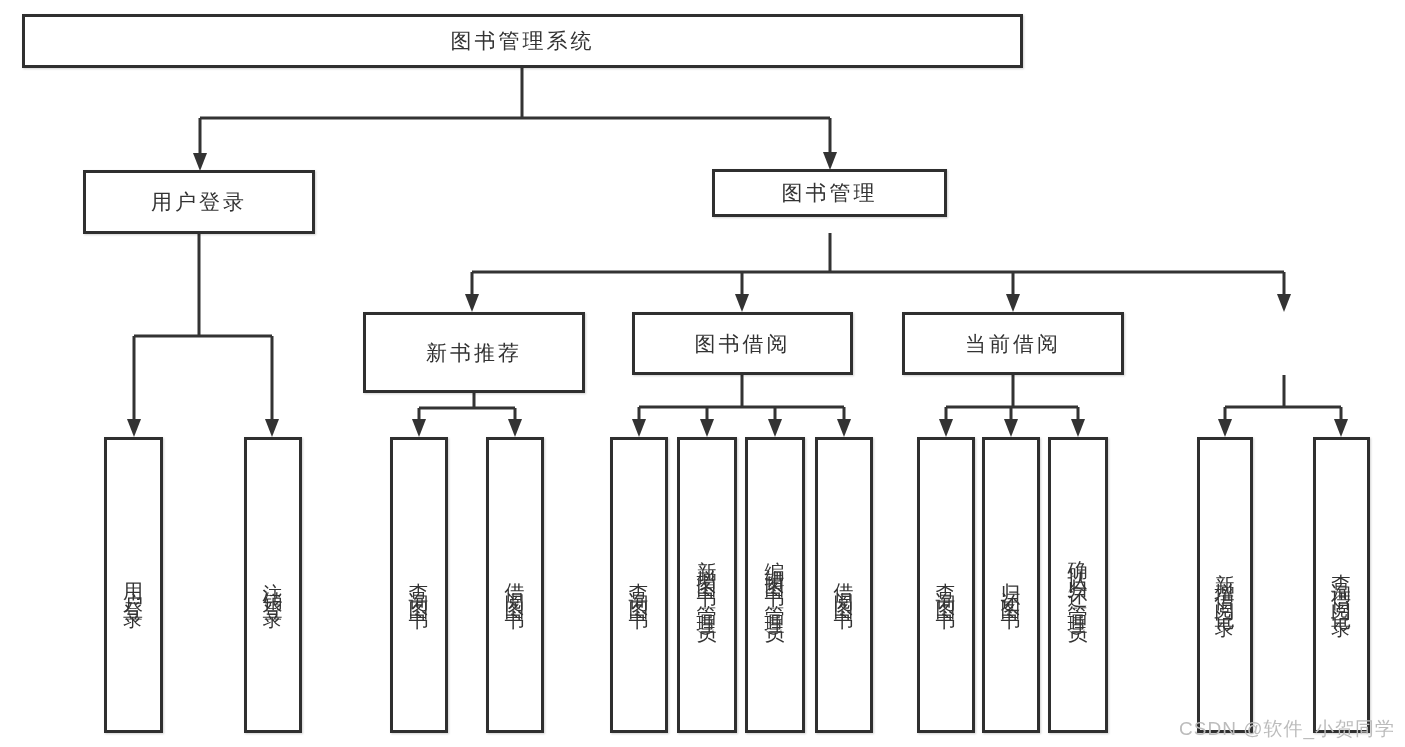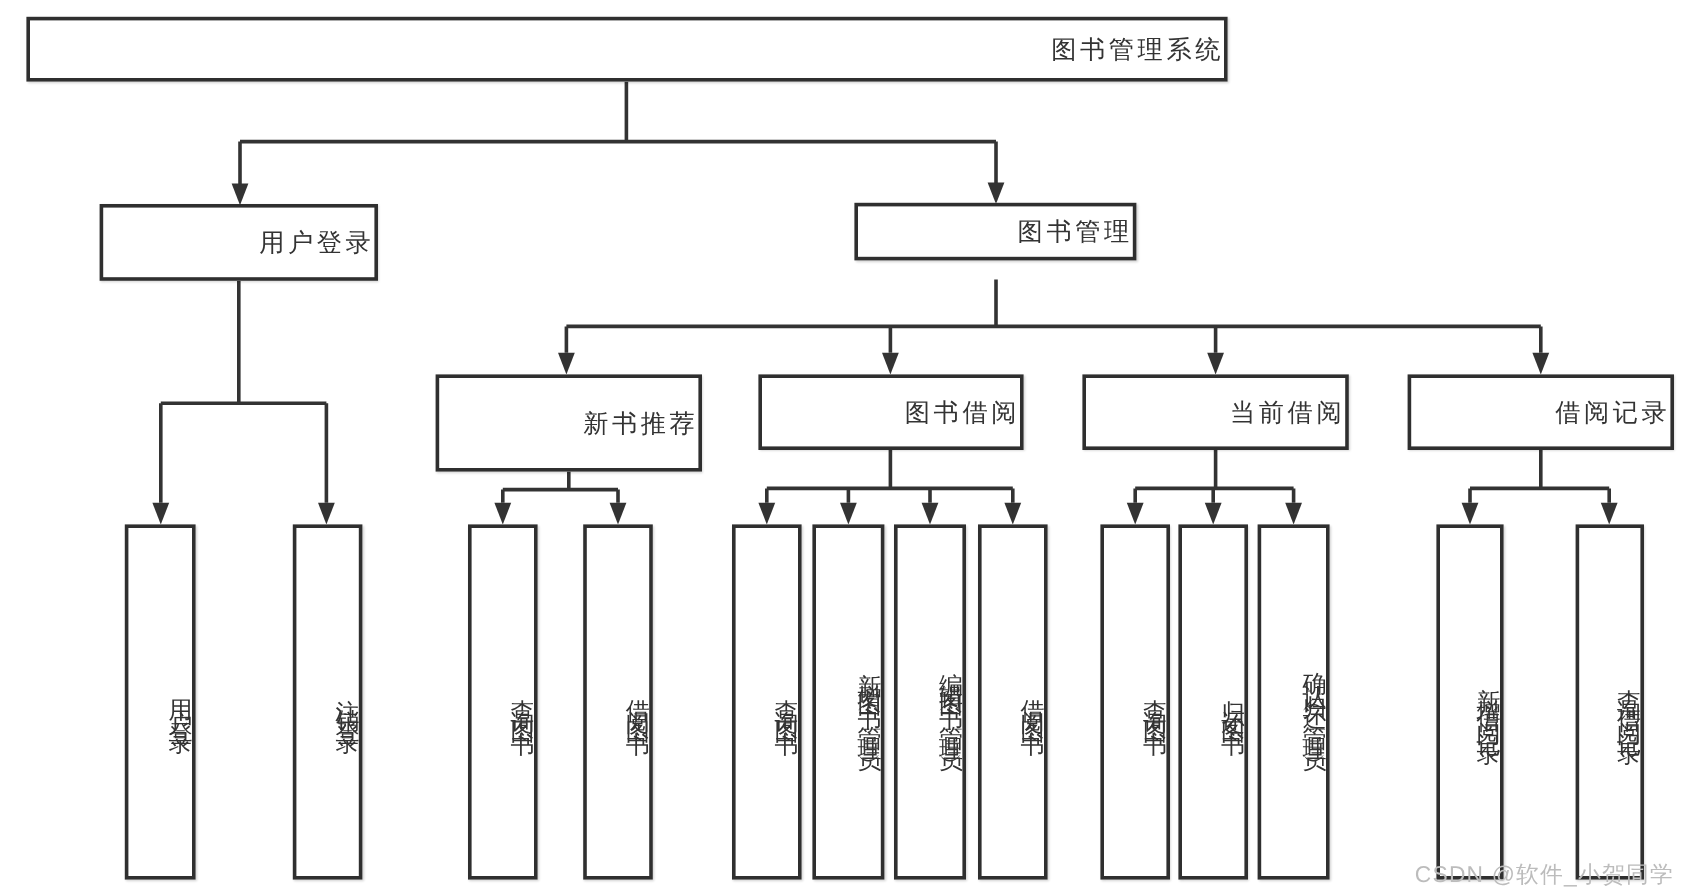--- a/index.html
+++ b/index.html
@@ -18,21 +18,21 @@
     width: 1405px; height: 747px;
     pointer-events: none;
   }
   .box {
     position: absolute;
     box-sizing: border-box;
     background: #ffffff;
     border: 3px solid #2f2f2f;
     display: flex;
     align-items: center;
-    justify-content: flex-end;
+    justify-content: center;
     box-shadow: 1px 1px 2px rgba(0,0,0,0.18);
   }
   .hlabel {
     font-size: 21px;
     letter-spacing: 3px;
     color: #333333;
     white-space: nowrap;
   }
   .vtext {
     writing-mode: vertical-rl;
@@ -110,23 +110,20 @@
 
   <div class="box" style="left:363px; top:312px; width:222px; height:81px">
     <span class="hlabel">新书推荐</span>
   </div>
   <div class="box" style="left:632px; top:312px; width:221px; height:63px">
     <span class="hlabel">图书借阅</span>
   </div>
   <div class="box" style="left:902px; top:312px; width:222px; height:63px">
     <span class="hlabel">当前借阅</span>
   </div>
-  <div class="box" style="left:1173px; top:312px; width:222px; height:63px">
-    <span class="hlabel">借阅记录</span>
-  </div>
 
   <div class="box" style="left:104px; top:437px; width:59px; height:296px">
     <span class="vtext">用户登录</span>
   </div>
   <div class="box" style="left:244px; top:437px; width:58px; height:296px">
     <span class="vtext">注销登录</span>
   </div>
 
   <div class="box" style="left:390px; top:437px; width:58px; height:296px">
     <span class="vtext">查询图书</span>

